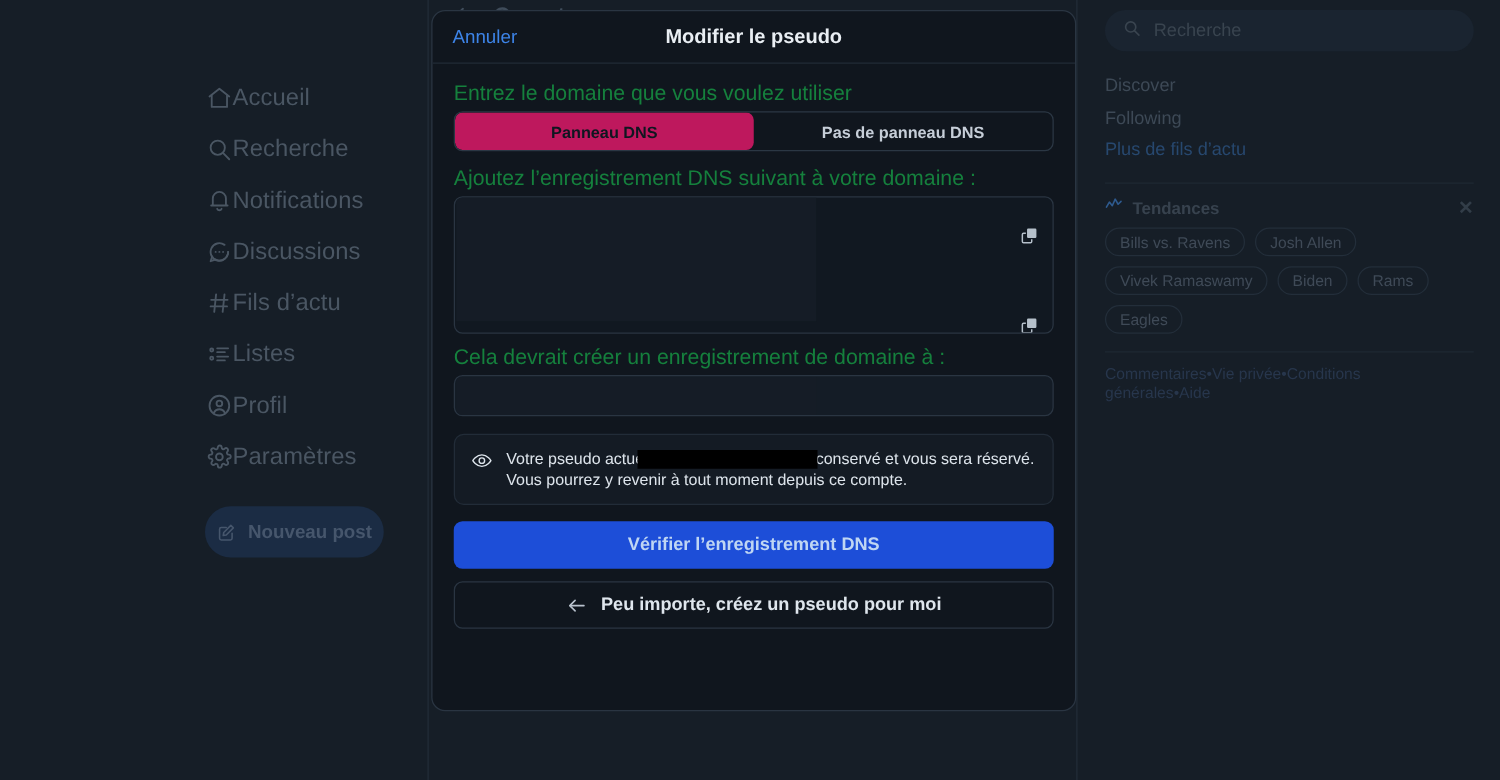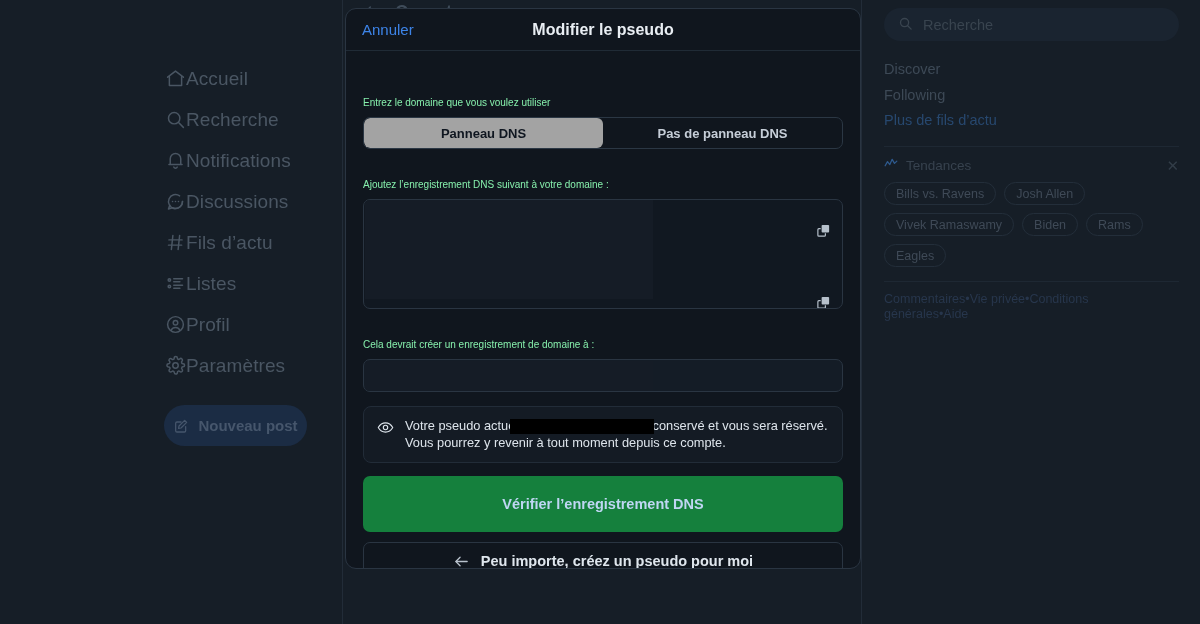--- a/index.html
+++ b/index.html
@@ -132,25 +132,25 @@
   }
   .rail-divider.d1 { top: 146px; }
   .rail-divider.d2 { top: 281px; }
 
   .trends-head {
     position: absolute;
     left: 22px;
     top: 157px;
     width: 295px;
     display: flex;
-    align-items: center;
+    align-items: flex-end;
     gap: 8px;
     color: #37424e;
     font-size: 13.5px;
-    font-weight: normal;
+    font-weight: bold;
   }
   .trends-head .spacer { flex: 1 1 auto; }
   .trends-close {
     color: #323d48;
     font-size: 15px;
     line-height: 1;
     cursor: pointer;
   }
 
   .pill-wrap {
@@ -248,25 +248,24 @@
     width: 100%;
     text-align: center;
     color: #e9eef3;
     font-size: 16px;
     font-weight: bold;
   }
 
   .modal-body { padding: 16px 17px 0 17px; }
 
   .field-label {
-    color: #86efac;
-    font-size: 10px;
+    color: #15803d;
+    font-size: 17px;
     margin-bottom: 7px;
     line-height: 15px;
-    margin-top: 28px;
   }
 
   .domain-input {
     height: 38px;
     background: #1a2430;
     border-radius: 7px;
     display: flex;
     align-items: center;
     gap: 10px;
     padding: 0 14px;
@@ -288,21 +287,21 @@
     flex: 1 1 50%;
     display: flex;
     align-items: center;
     justify-content: center;
     font-size: 13px;
     font-weight: bold;
     color: #c6ced8;
     cursor: pointer;
   }
   .seg.active {
-    background: #a3a3a3;
+    background: #be185d;
     color: #0f1620;
     border-radius: 6px;
   }
 
   .dns-box {
     position: relative;
     height: 110px;
     border: 1px solid #2a3542;
     border-radius: 7px;
     margin-bottom: 11px;
@@ -363,22 +362,22 @@
   .redact.name-mask {
     position: absolute;
     left: 146px;
     top: 12px;
     width: 144px;
     height: 15px;
     background: #000000;
   }
 
   .btn-primary {
-    height: 56px;
-    background: #15803d;
+    height: 38px;
+    background: #1d4ed8;
     border-radius: 7px;
     display: flex;
     align-items: center;
     justify-content: center;
     color: #bfd6f3;
     font-size: 14.5px;
     font-weight: bold;
     margin-bottom: 10px;
     cursor: pointer;
   }

